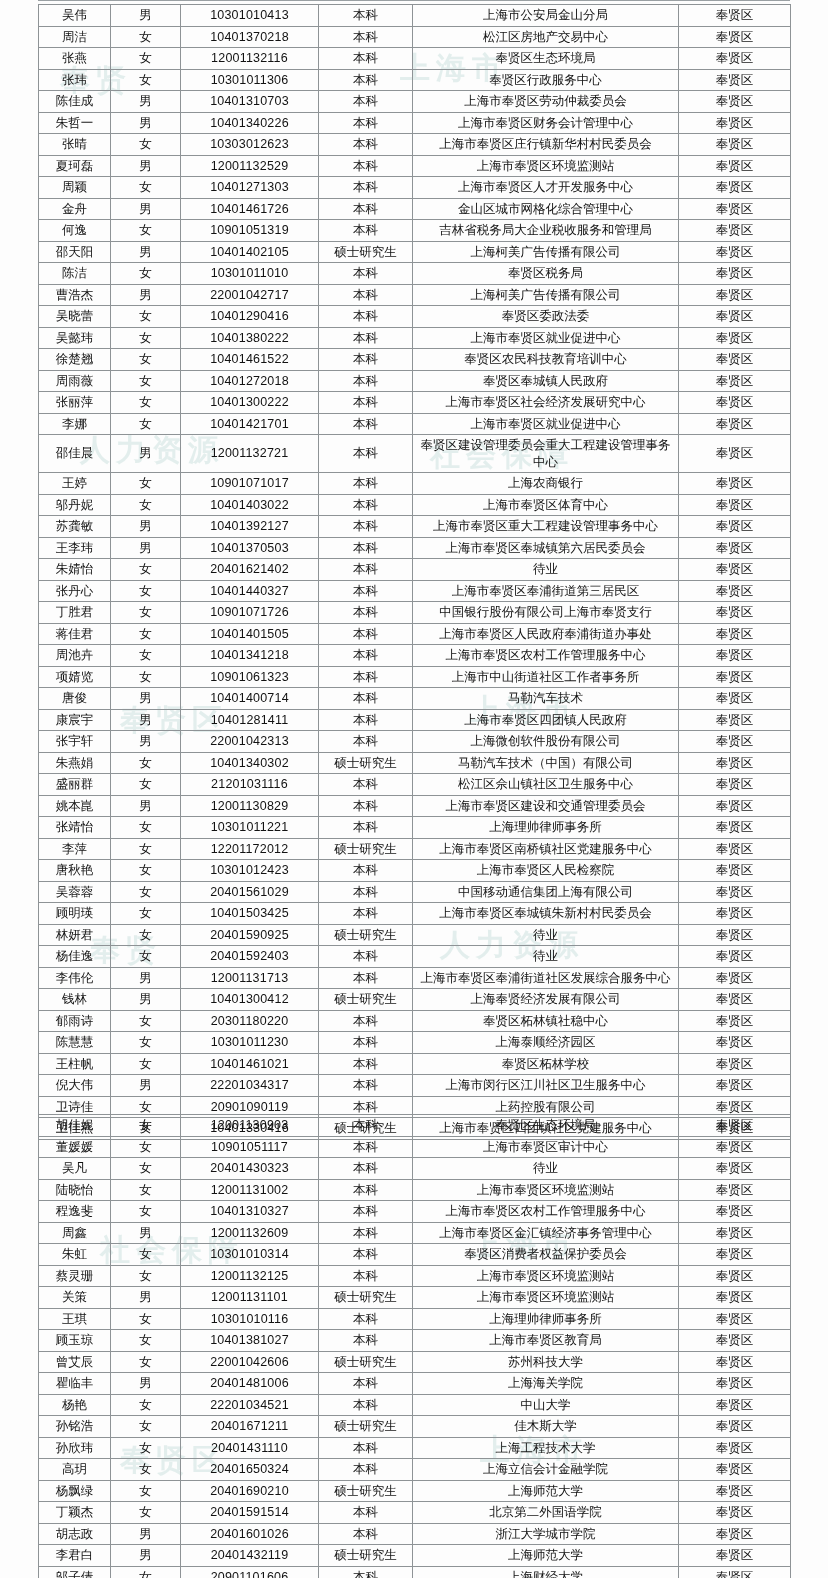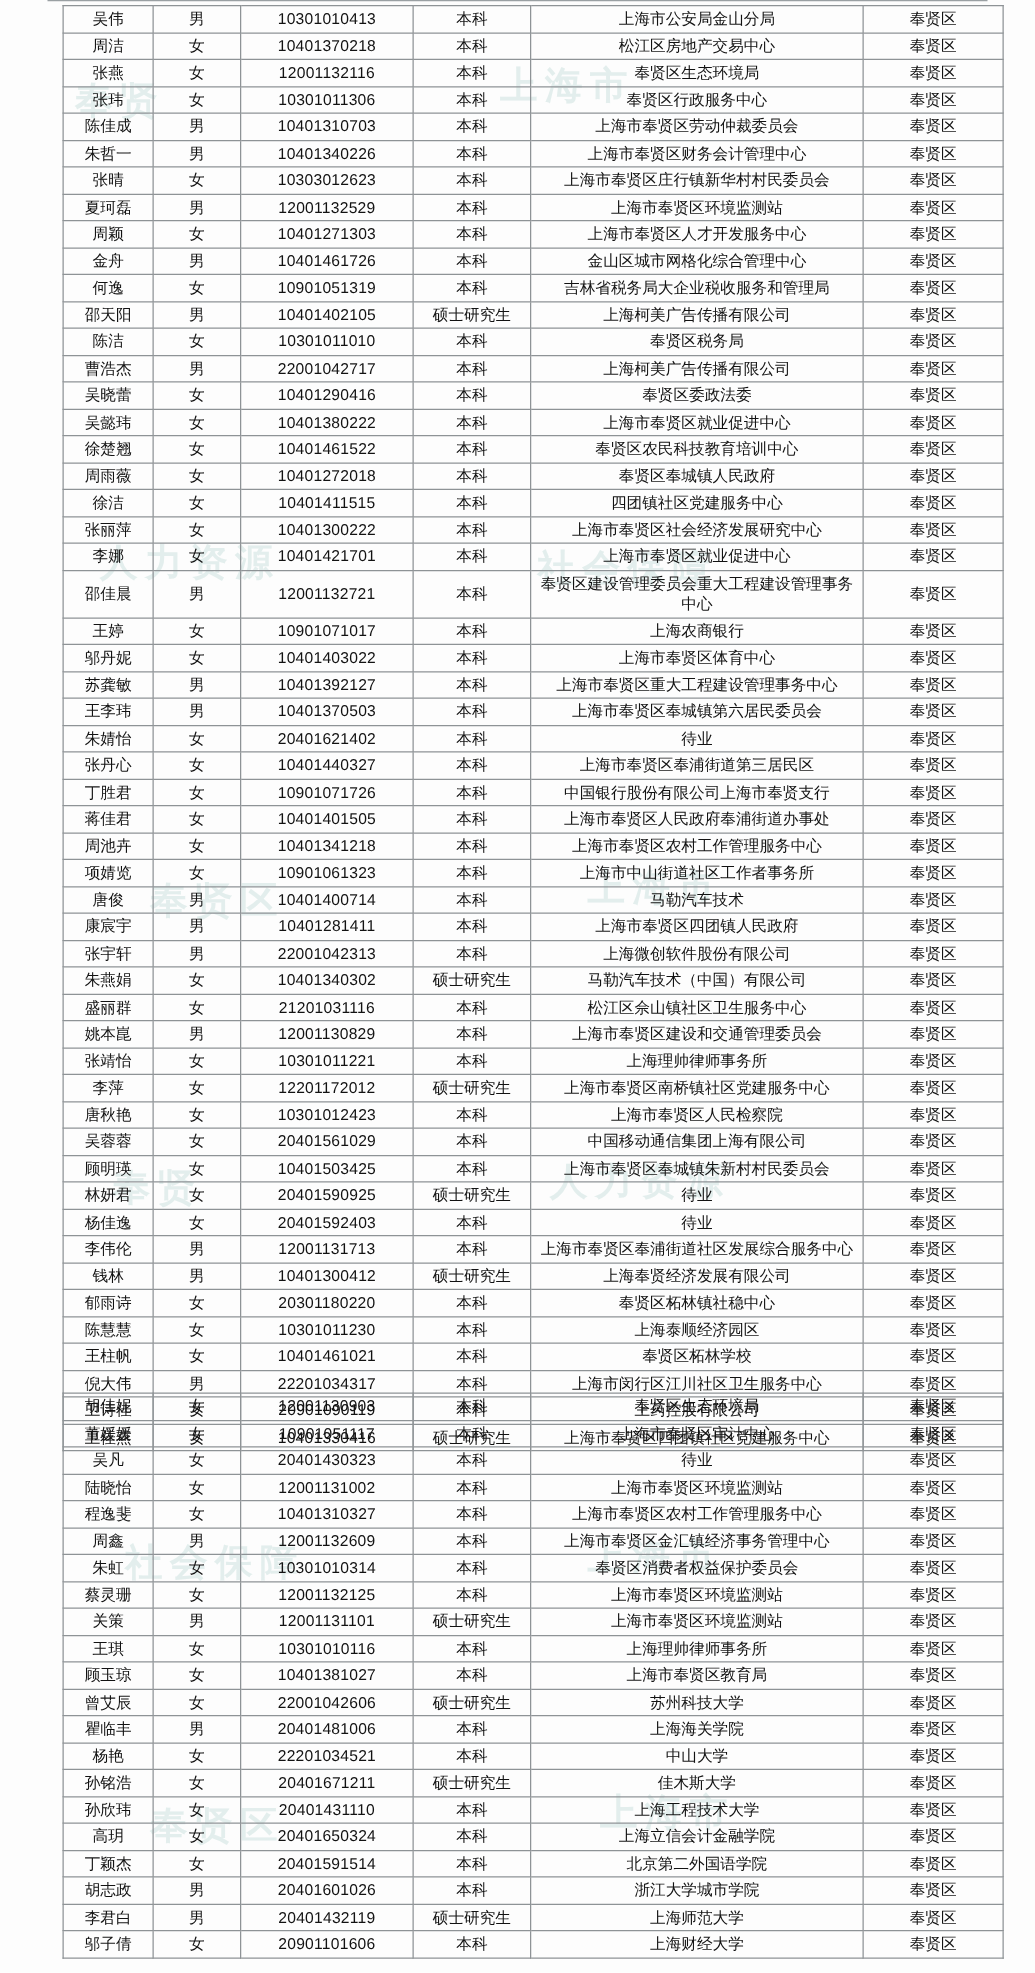--- a/index.html
+++ b/index.html
@@ -63,21 +63,21 @@
     box-sizing:border-box;
     word-break:break-all;
   }
   td.c-name{width:72px;}
   td.c-gender{width:70px;}
   td.c-id{width:138px;font-family:"Liberation Sans","DejaVu Sans",sans-serif;letter-spacing:.2px;}
   td.c-edu{width:94px;}
   td.c-unit{width:266px;padding-left:5px;padding-right:5px;}
   td.c-district{width:112px;}
 
-  .tbl-pos{position:absolute;left:50px;}
+  .tbl-pos{position:absolute;left:38px;}
   #table-part-1{top:4px;}
   #table-part-2{top:1114px;}
 
   
   .top-edge{
     position:absolute;
     left:38px;
     top:0px;
     width:752px;
     height:1px;
@@ -246,28 +246,20 @@
           </tr>
           <tr>
             <td class="c-name">周雨薇</td>
             <td class="c-gender">女</td>
             <td class="c-id">10401272018</td>
             <td class="c-edu">本科</td>
             <td class="c-unit">奉贤区奉城镇人民政府</td>
             <td class="c-district">奉贤区</td>
           </tr>
           <tr>
-            <td class="c-name">徐洁</td>
-            <td class="c-gender">女</td>
-            <td class="c-id">10401411515</td>
-            <td class="c-edu">本科</td>
-            <td class="c-unit">四团镇社区党建服务中心</td>
-            <td class="c-district">奉贤区</td>
-          </tr>
-          <tr>
             <td class="c-name">张丽萍</td>
             <td class="c-gender">女</td>
             <td class="c-id">10401300222</td>
             <td class="c-edu">本科</td>
             <td class="c-unit">上海市奉贤区社会经济发展研究中心</td>
             <td class="c-district">奉贤区</td>
           </tr>
           <tr>
             <td class="c-name">李娜</td>
             <td class="c-gender">女</td>
@@ -664,20 +656,28 @@
             <td class="c-edu">本科</td>
             <td class="c-unit">上海工程技术大学</td>
             <td class="c-district">奉贤区</td>
           </tr>
           <tr>
             <td class="c-name">高玥</td>
             <td class="c-gender">女</td>
             <td class="c-id">20401650324</td>
             <td class="c-edu">本科</td>
             <td class="c-unit">上海立信会计金融学院</td>
+            <td class="c-district">奉贤区</td>
+          </tr>
+          <tr>
+            <td class="c-name">杨飘绿</td>
+            <td class="c-gender">女</td>
+            <td class="c-id">20401690210</td>
+            <td class="c-edu">硕士研究生</td>
+            <td class="c-unit">上海师范大学</td>
             <td class="c-district">奉贤区</td>
           </tr>
           <tr>
             <td class="c-name">丁颖杰</td>
             <td class="c-gender">女</td>
             <td class="c-id">20401591514</td>
             <td class="c-edu">本科</td>
             <td class="c-unit">北京第二外国语学院</td>
             <td class="c-district">奉贤区</td>
           </tr>

